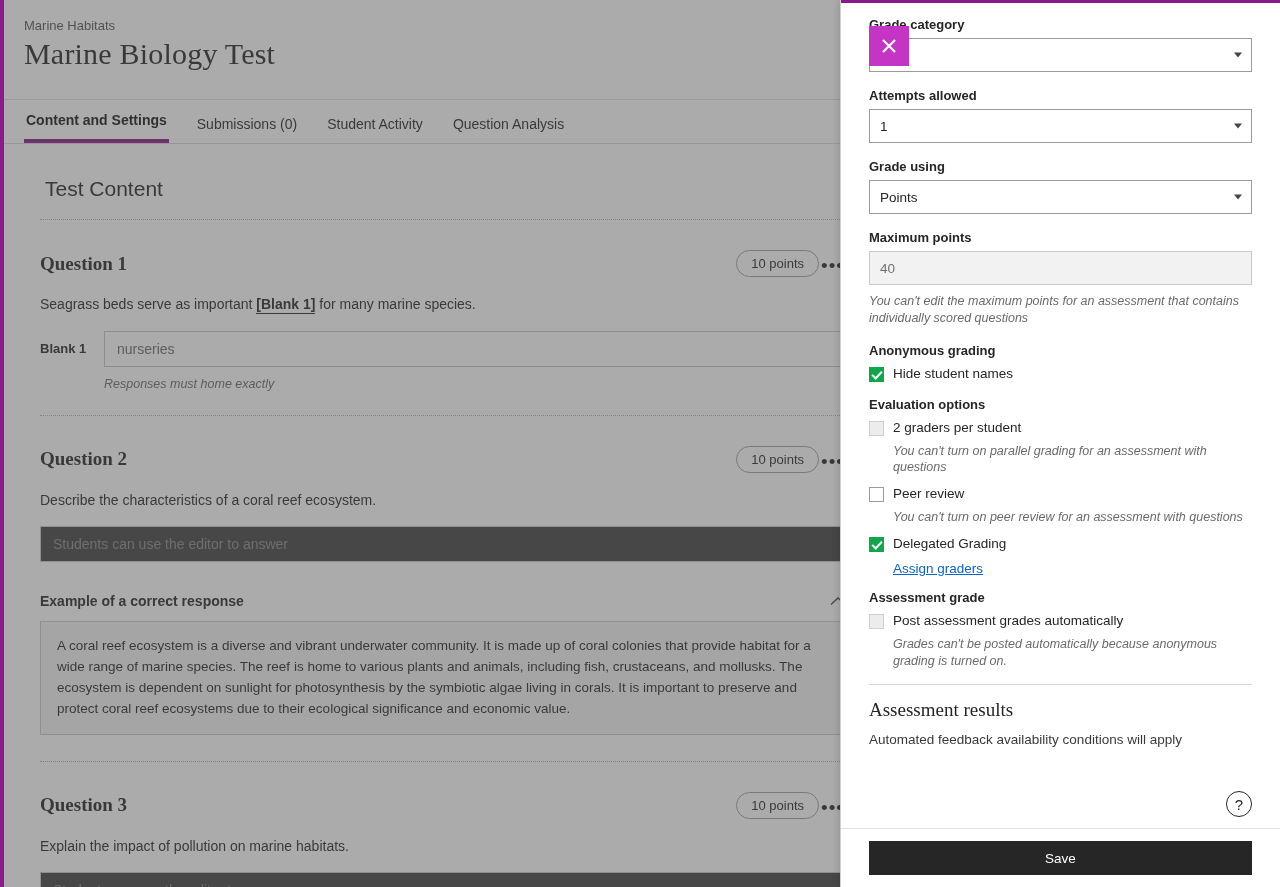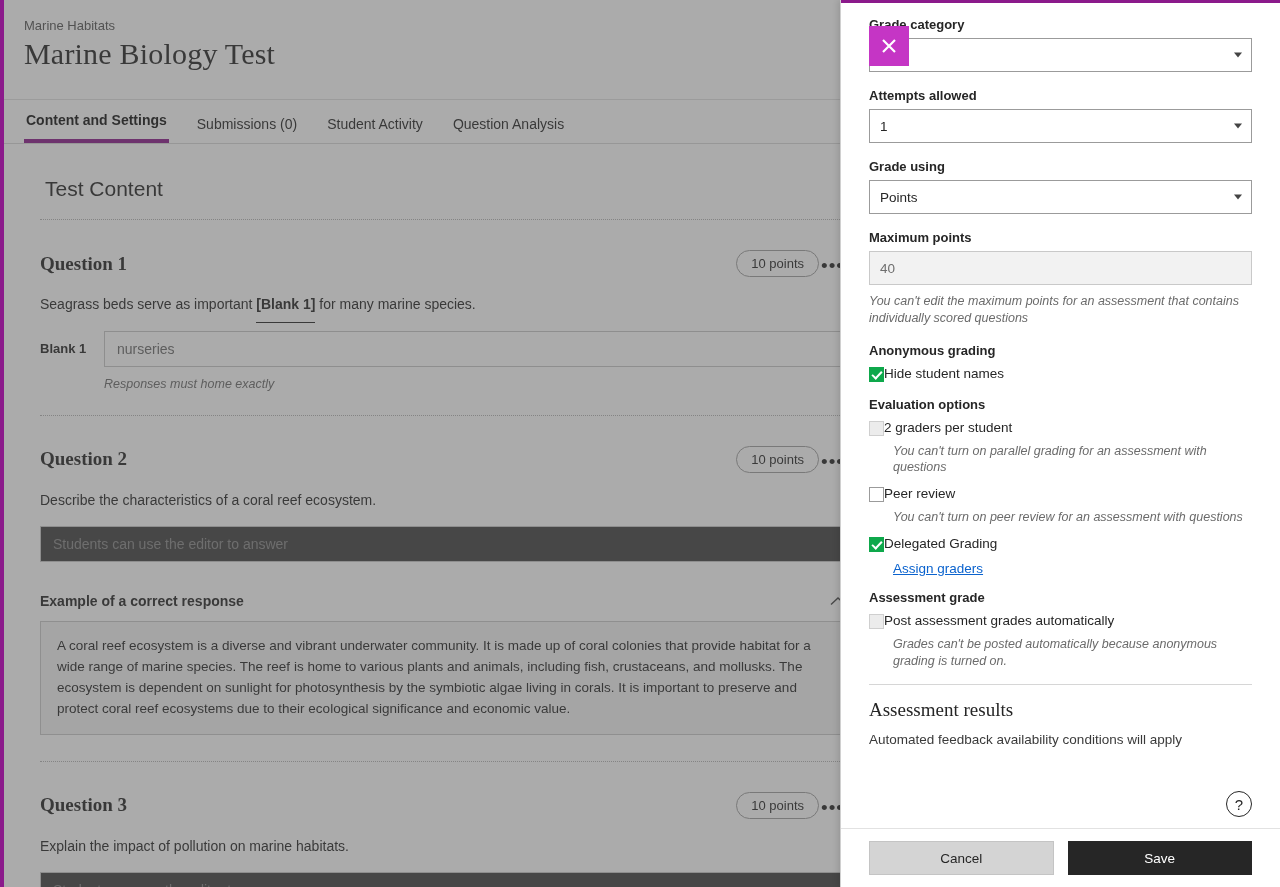--- a/index.html
+++ b/index.html
@@ -64,21 +64,21 @@
   .q-head-right { display: flex; align-items: flex-end; }
   .points-pill {
     border: 1px solid #a0a0a0; border-radius: 16px;
     padding: 5px 14px; font-size: 13px; color: #262626; background: #fff;
     cursor: pointer;
   }
   .kebab { font-size: 19px; color: #262626; letter-spacing: 1px; cursor: pointer; padding: 0 2px; }
 
   .q-text { font-size: 14px; color: #262626; margin: 18px 0 0 0; line-height: 1.4; }
   .blank-token {
-    font-weight: bold; border-bottom: 1px solid #262626; padding-bottom: 10px;
+    font-weight: bold; border-bottom: 1px solid #262626; padding-bottom: 1px;
   }
 
   .blank-row { display: flex; align-items: center; gap: 14px; margin-top: 16px; }
   .blank-label { font-size: 13px; font-weight: bold; color: #262626; min-width: 50px; }
   .text-field {
     flex: 1; border: 1px solid #c7c7c7; background: #fff;
     padding: 10px 12px; font-size: 14px; color: #6b6b6b;
     height: 36px; display: flex; align-items: center;
   }
   .help-note {
@@ -148,21 +148,21 @@
     border: 1px solid #c9c9c9; background: #f2f2f2; height: 34px;
     display: flex; align-items: center; padding: 0 10px;
     font-size: 13.5px; color: #6e6e6e; margin-bottom: 8px;
   }
   .italic-note {
     font-size: 12.5px; color: #6b6b6b; font-style: italic;
     line-height: 1.35; margin: 0 0 16px 0;
   }
   .italic-note.indent { margin-left: 24px; margin-bottom: 10px; }
   .group-label { font-size: 13px; font-weight: bold; color: #262626; margin: 0 0 8px 0; }
-  .check-row { display: flex; align-items: flex-start; margin-bottom: 6px; }
+  .check-row { display: flex; align-items: flex-start; gap: 9px; margin-bottom: 6px; }
   .cbox {
     width: 15px; height: 15px; border: 1px solid #9b9b9b; background: #fff;
     flex: 0 0 15px; margin-top: 1px; cursor: pointer; position: relative;
   }
   .cbox.checked { background: #0ea84b; border-color: #0ea84b; }
   .cbox.checked::after {
     content: ""; position: absolute; left: 4px; top: 1px;
     width: 4px; height: 8px; border: solid #fff;
     border-width: 0 2px 2px 0; transform: rotate(43deg);
   }
@@ -358,18 +358,17 @@
       <div class="panel-divider"></div>
 
       <div class="panel-h2">Assessment results</div>
       <div class="panel-body-text">Automated feedback availability conditions will apply</div>
 
     </div>
 
     <div id="help-fab">?</div>
 
     <div id="panel-footer">
-      <div class="btn btn-cancel">Cancel</div>
       <div class="btn btn-save">Save</div>
     </div>
   </div>
 
 </div>
 
 </body></html>

